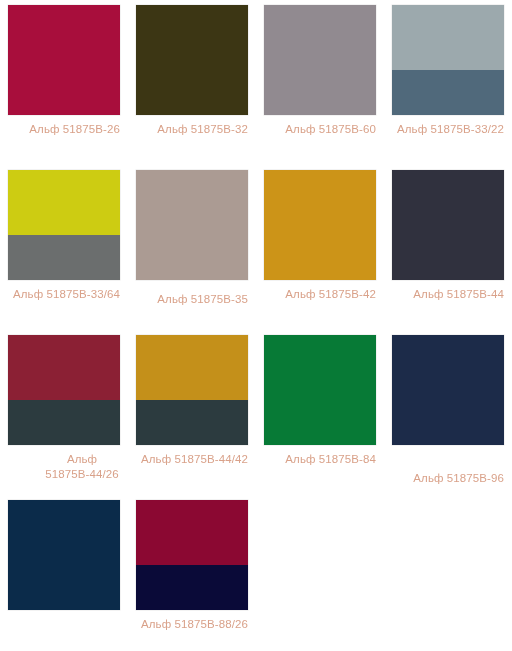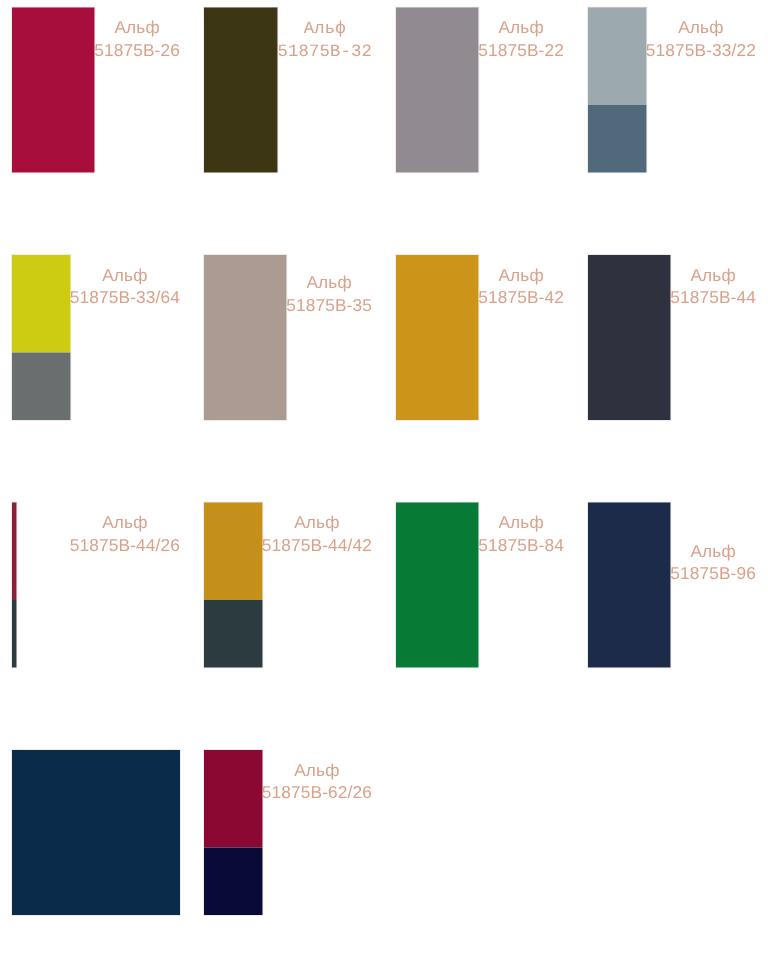--- a/index.html
+++ b/index.html
@@ -17,21 +17,22 @@
     display: grid;
     grid-template-columns: repeat(4, 128px);
     grid-auto-rows: 165px;
     width: 512px;
   }
   .swatch-cell {
     width: 128px;
     box-sizing: border-box;
     padding: 5px 8px 0 8px;
     display: flex;
-    align-items: flex-start;
+    flex-direction: column;
+    align-items: flex-end;
   }
   .swatch-cell.empty {
     visibility: hidden;
   }
   .swatch-chip {
     width: 112px;
     height: 110px;
     display: flex;
     flex-direction: column;
     box-shadow: 0 0 0 0.5px rgba(0,0,0,0.10);
@@ -65,27 +66,27 @@
     <div class="swatch-cell">
       <div class="swatch-chip">
         <div class="chip-part chip-solid" style="background: rgb(168, 14, 60);"></div>
       </div>
       <div class="swatch-label" style="color: rgb(217, 161, 137);">Альф 51875В-26</div>
     </div>
     <div class="swatch-cell">
       <div class="swatch-chip">
         <div class="chip-part chip-solid" style="background: rgb(60, 54, 20);"></div>
       </div>
-      <div class="swatch-label" style="color: rgb(217, 161, 137); font-family: Liberation Mono, monospace;">Альф 51875В-32</div>
+      <div class="swatch-label" style="color: rgb(217, 161, 137);">Альф 51875В-32</div>
     </div>
     <div class="swatch-cell">
       <div class="swatch-chip">
         <div class="chip-part chip-solid" style="background: rgb(145, 138, 144);"></div>
       </div>
-      <div class="swatch-label" style="color: rgb(217, 161, 137);">Альф 51875В-22</div>
+      <div class="swatch-label" style="color: rgb(217, 161, 137);">Альф 51875В-60</div>
     </div>
     <div class="swatch-cell">
       <div class="swatch-chip">
         <div class="chip-part chip-top" style="background: rgb(156, 169, 173);"></div>
         <div class="chip-part chip-bottom" style="background: rgb(80, 105, 123);"></div>
       </div>
       <div class="swatch-label" style="color: rgb(217, 161, 137);">Альф 51875В-33/22</div>
     </div>
     <div class="swatch-cell">
       <div class="swatch-chip">
@@ -141,19 +142,19 @@
     <div class="swatch-cell">
       <div class="swatch-chip">
         <div class="chip-part chip-solid" style="background: rgb(11, 43, 74);"></div>
       </div>
     </div>
     <div class="swatch-cell">
       <div class="swatch-chip">
         <div class="chip-part chip-top" style="background: rgb(139, 8, 50);"></div>
         <div class="chip-part chip-bottom" style="background: rgb(10, 10, 56);"></div>
       </div>
-      <div class="swatch-label" style="color: rgb(217, 161, 137);">Альф 51875В-62/26</div>
+      <div class="swatch-label" style="color: rgb(217, 161, 137);">Альф 51875В-88/26</div>
     </div>
     <div class="swatch-cell empty">
       <div class="swatch-chip"></div>
       <div class="swatch-label" style="color: rgb(217, 161, 137);"></div>
     </div>
   </div>
 
 </body></html>

